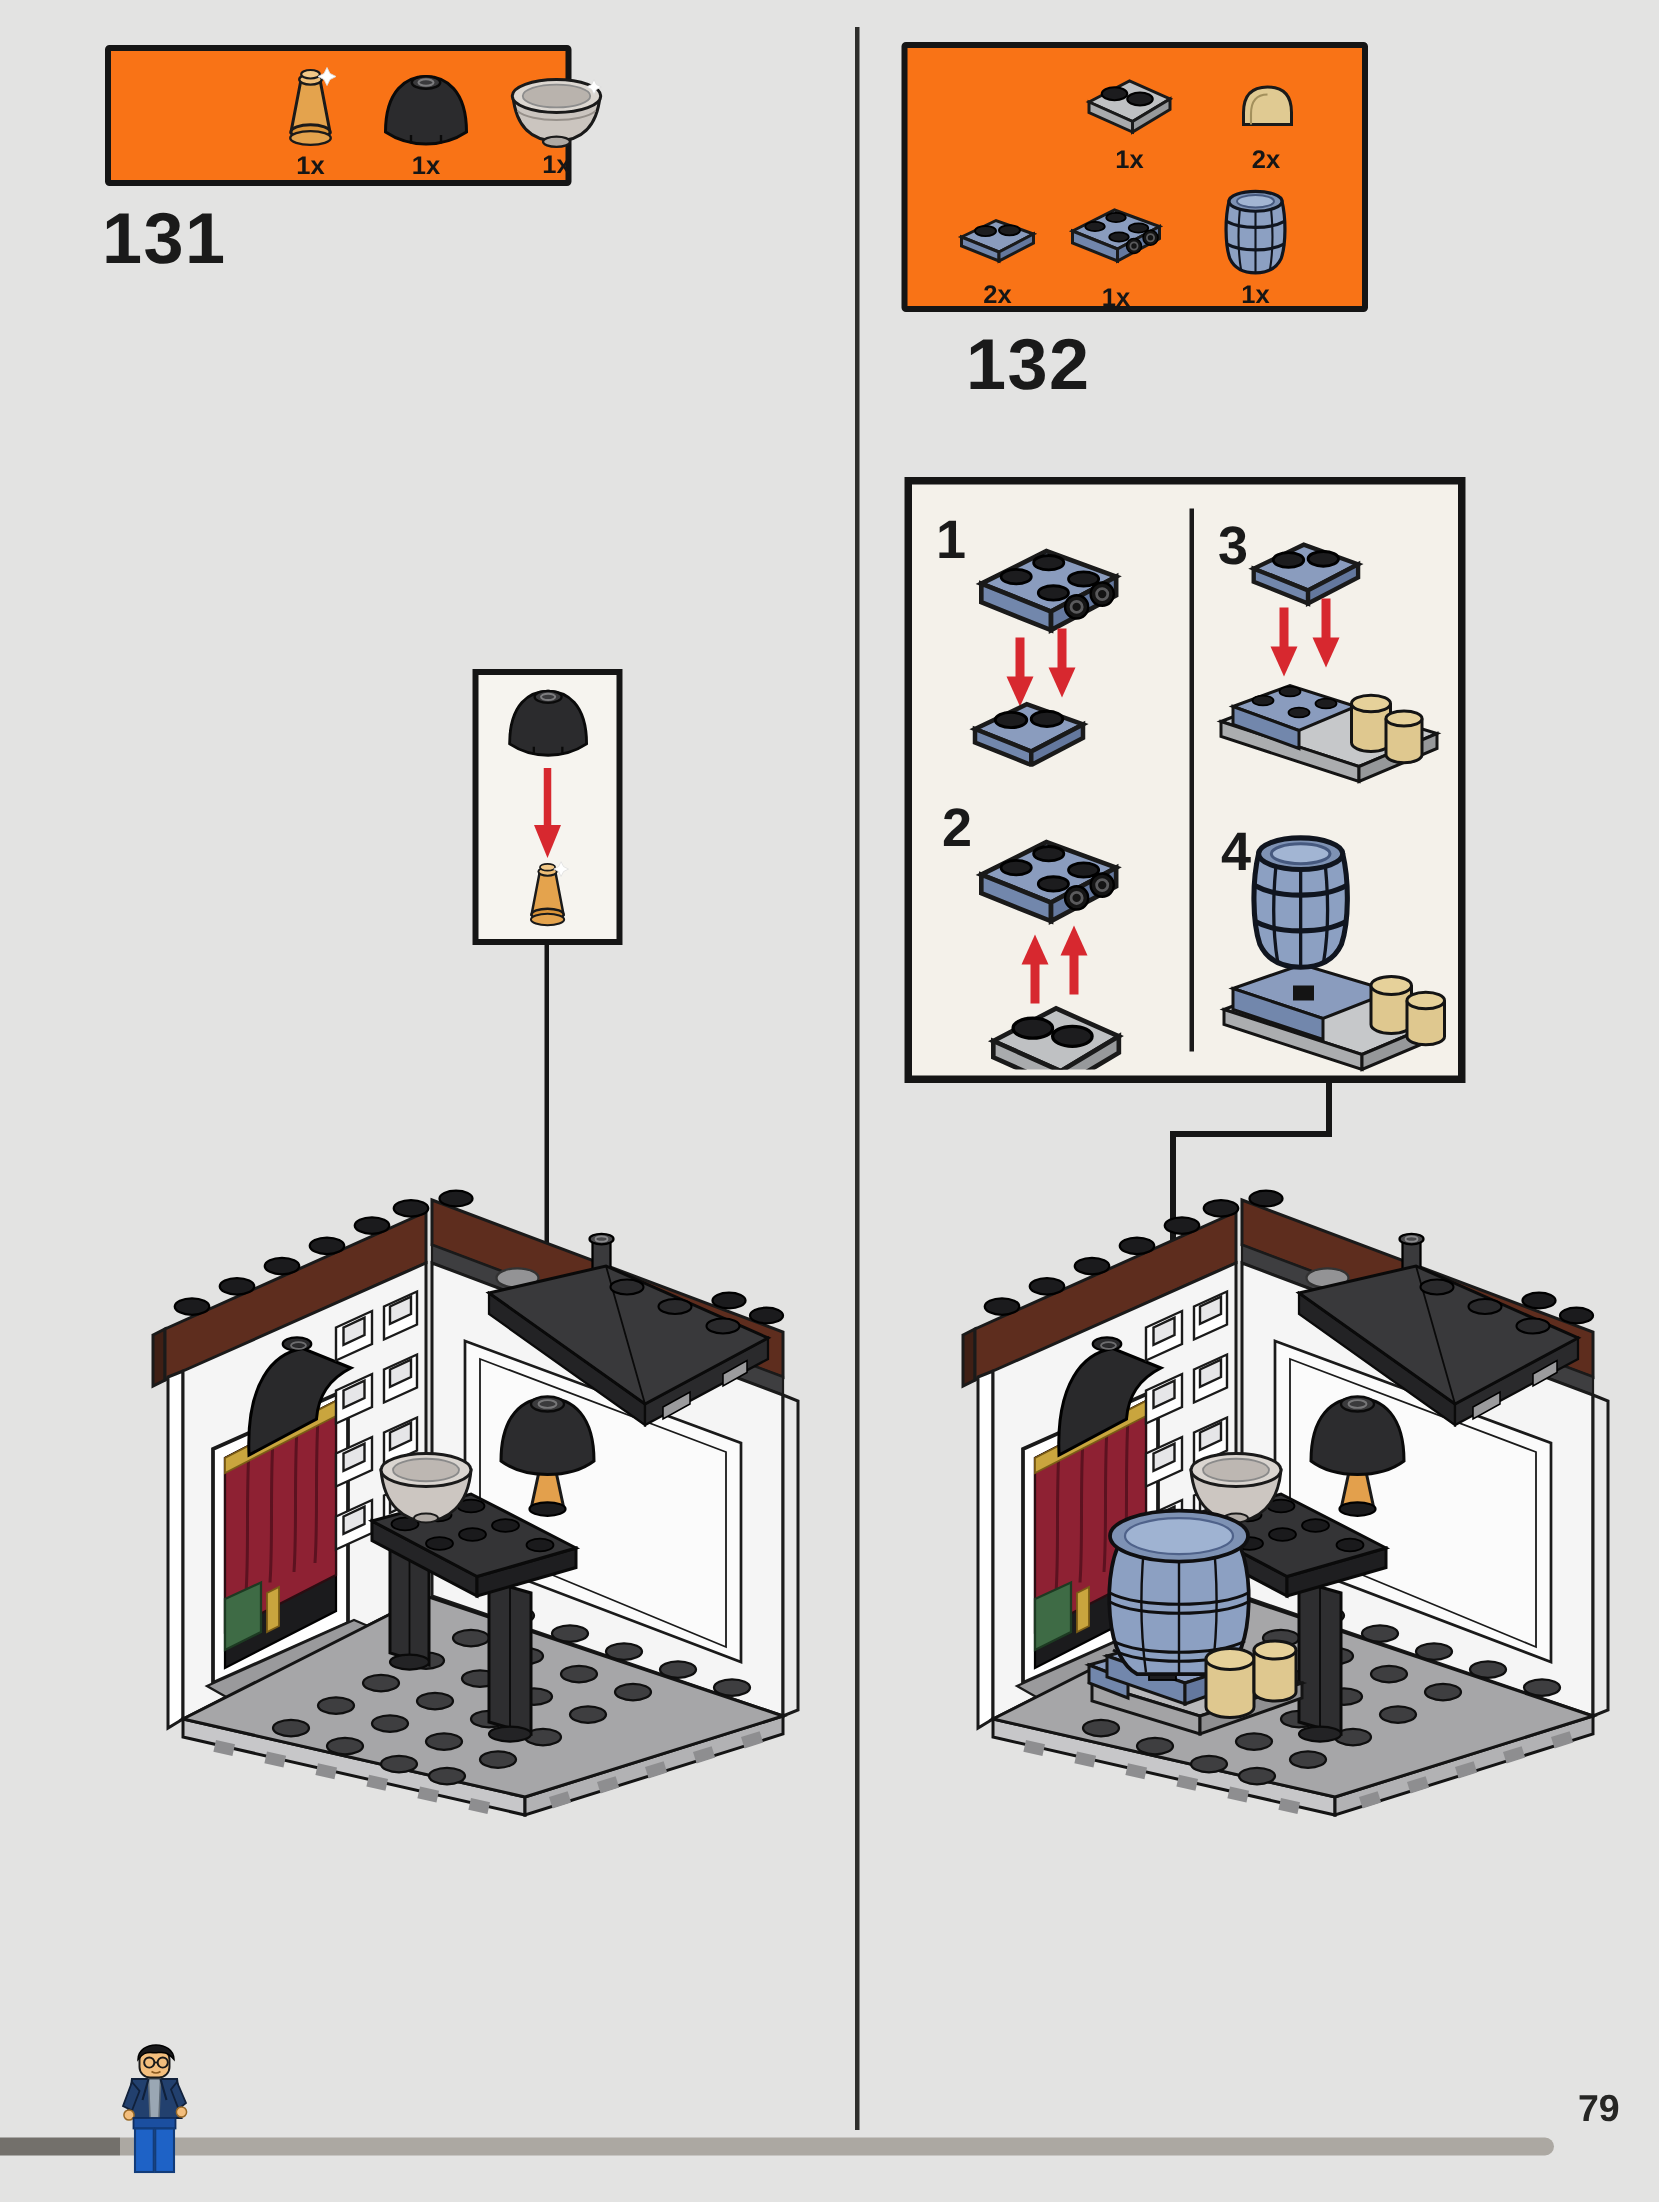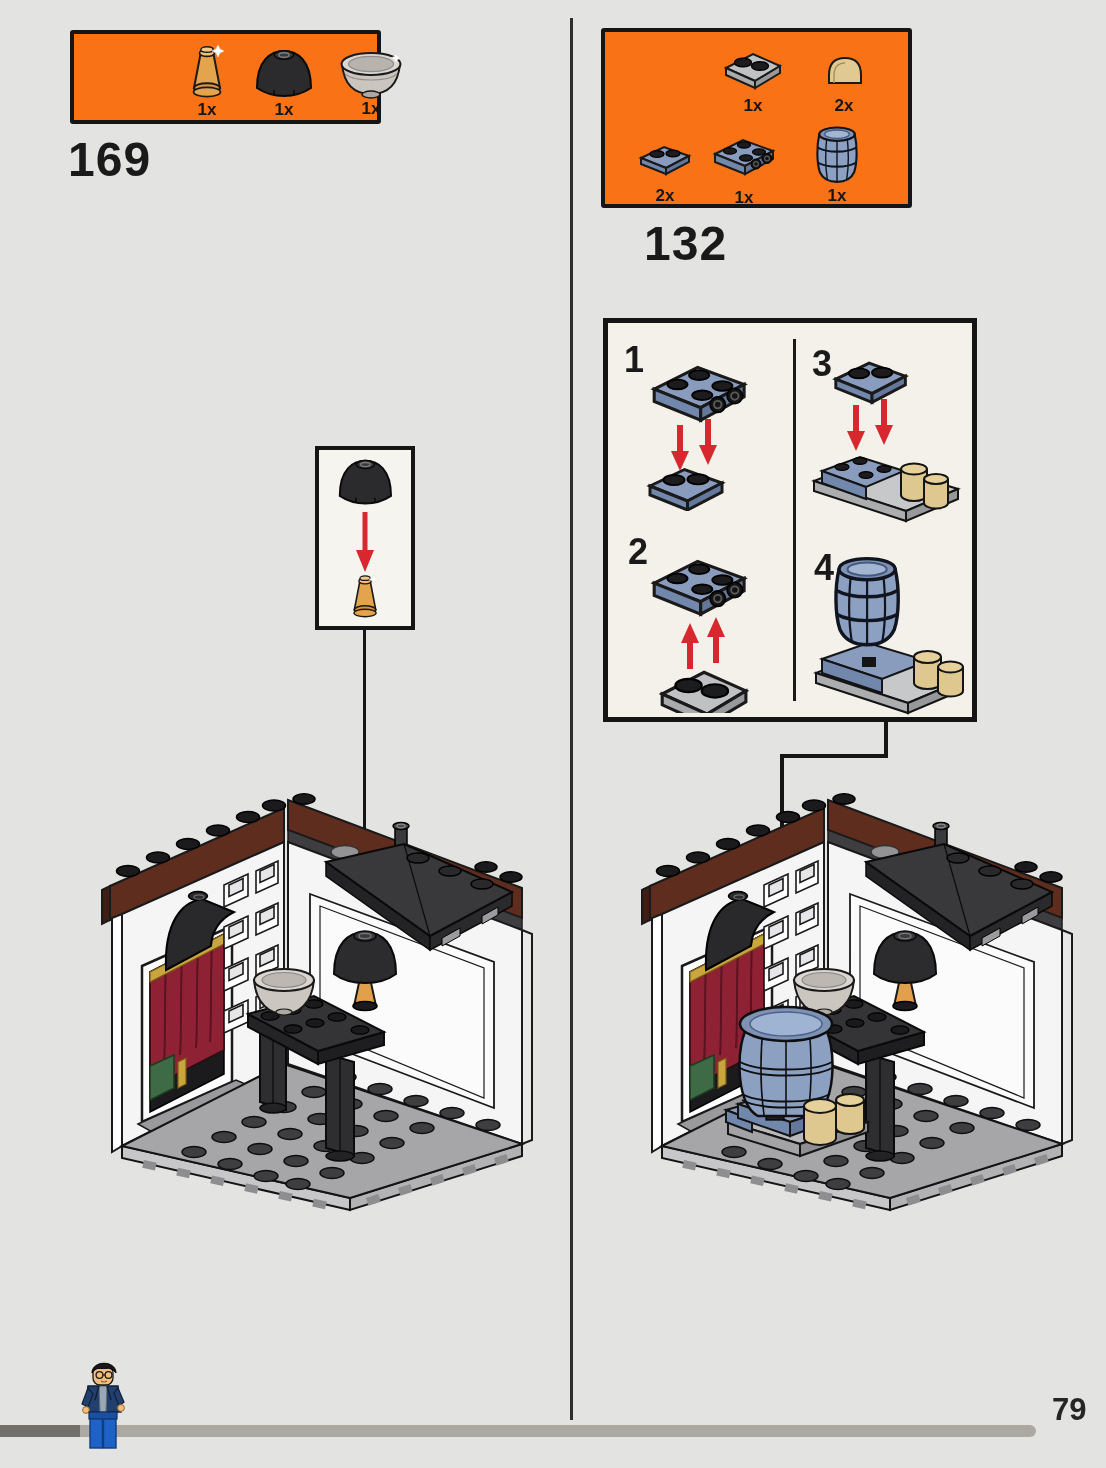--- a/index.html
+++ b/index.html
@@ -8,21 +8,21 @@
   .abs{position:absolute;}
   .parts-box{background:#f97316;border:4px solid #151515;border-radius:3px;box-sizing:border-box;}
   .part-cell{position:absolute;text-align:center;}
   .part-count{font-size:17px;font-weight:700;color:#161616;margin-top:2px;}
   .step-num{font-size:48px;font-weight:800;color:#1a1a1a;letter-spacing:1px;}
   .sub-box{background:#f4f1ea;border:5px solid #151515;box-sizing:border-box;}
   .sub-num{font-size:36px;font-weight:700;color:#1a1a1a;}
   .sub-divider{position:absolute;background:#1a1a1a;width:3px;}
   .vline{background:#161616;}
   .hline{background:#161616;}
-  .page-num{font-size:31px;font-weight:700;color:#262624;}
+  .page-num{font-size:25px;font-weight:700;color:#262624;}
 </style>
 </head>
 <body>
 
 <svg width="0" height="0" style="position:absolute" aria-hidden="true">
 <defs>
 
 <g id="ico-cone">
   <path d="M15.5,12 L9,46 L35,46 L28.5,12 Z" fill="#e4a34d" stroke="#1a1a1a" stroke-width="2"></path>
   <ellipse cx="22" cy="46" rx="13" ry="4.8" fill="#db9438" stroke="#1a1a1a" stroke-width="2"></ellipse>
@@ -300,21 +300,21 @@
       </svg>
     <div class="part-count" style="margin-top:-4px;">1x</div>
   </div>
   <div class="part-cell" style="left:262px;top:13px;width:70px;">
     <svg width="66" height="52" viewBox="0 0 66 52">
         <use href="#ico-bowl"></use>
       </svg>
     <div class="part-count" style="margin-top:-4px;">1x</div>
   </div>
 </div>
-<div class="abs step-num" style="left:68px;top:132px;">169</div>
+<div class="abs step-num" style="left:68px;top:132px;">131</div>
 
 <div class="abs parts-box" style="left:601px;top:28px;width:311px;height:180px;">
   <div class="part-cell" style="left:113px;top:16px;width:70px;">
     <svg width="62" height="42" viewBox="0 0 62 42">
         <use href="#ico-gray2x2"></use>
       </svg>
     <div class="part-count">1x</div>
   </div>
   <div class="part-cell" style="left:210px;top:18px;width:58px;">
     <svg width="44" height="40" viewBox="0 0 44 40">

